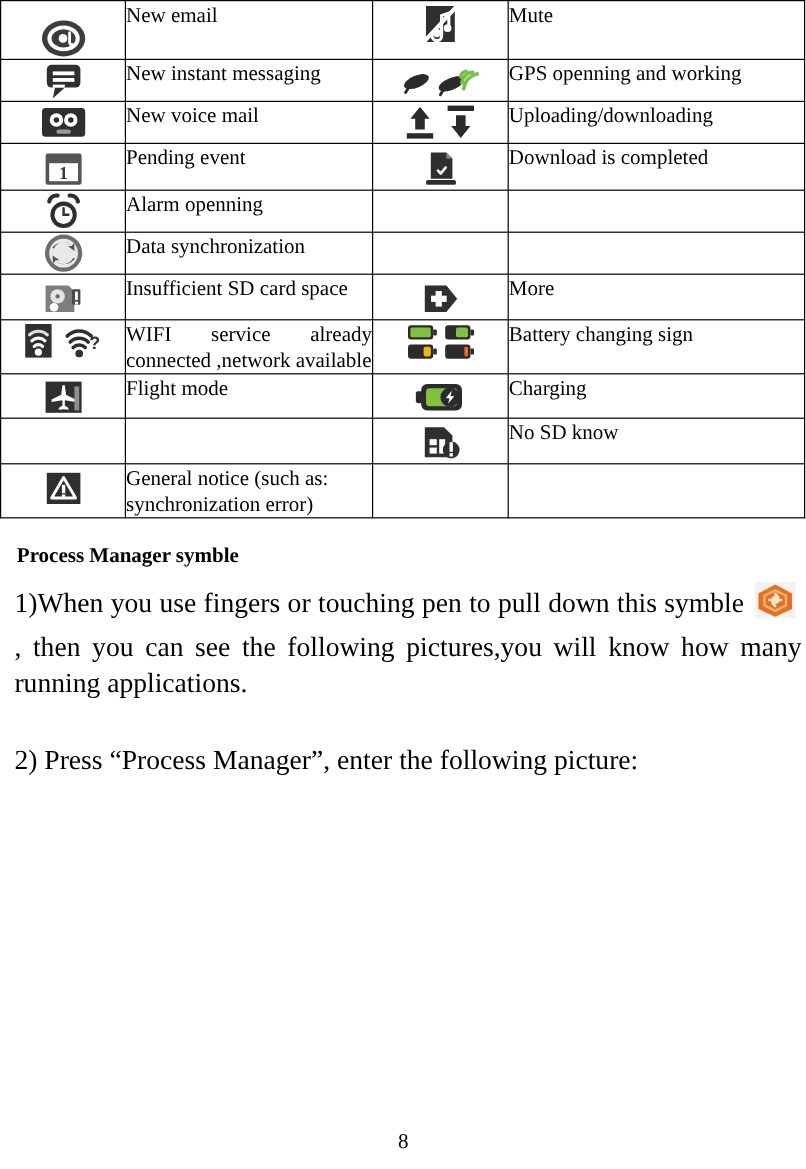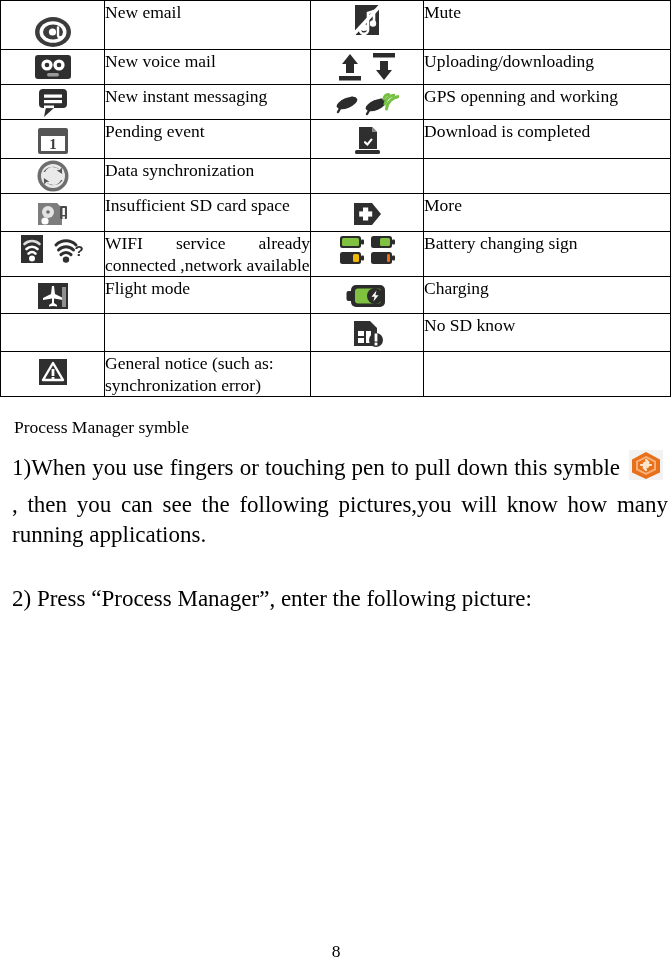--- a/index.html
+++ b/index.html
@@ -53,21 +53,21 @@
     align-items: center;
     justify-content: center;
     gap: 9px;
     min-height: 34px;
   }
   svg.gi { display: block; }
 
   
   .body-area { padding: 0 4px; }
   .section-title {
-    font-weight: normal;
+    font-weight: bold;
     font-size: 17.5px;
     margin: 20px 0 0 10px;
   }
   .para {
     font-size: 23px;
     line-height: 1.3;
     margin: 12px 0 0 8px;
     text-align: justify;
     -moz-text-align-last: left;
     text-align-last: left;
@@ -127,20 +127,57 @@
       </div>
     </td>
     <td class="cell-text nojustify">
       <span>Mute</span>
     </td>
   </tr>
 
   <tr>
     <td class="cell-icon">
       <div class="icon-wrap">
+        <svg class="gi" width="36" height="32" viewBox="0 0 36 32">
+          <rect x="4" y="3" width="28" height="19" rx="4" fill="#2f2f2f"></rect>
+          <path d="M11 21 L9 31 L20 21 Z" fill="#2f2f2f"></path>
+          <rect x="9" y="8.5" width="18" height="3.2" fill="#ffffff"></rect>
+          <rect x="9" y="14" width="18" height="3.2" fill="#ffffff"></rect>
+          <rect x="9" y="19.5" width="10" height="2.6" fill="#ffffff"></rect>
+        </svg>
+      </div>
+    </td>
+    <td class="cell-text">
+      <span>New instant messaging</span>
+    </td>
+    <td class="cell-icon">
+      <div class="icon-wrap" style="gap:4px;">
+        <svg class="gi" width="26" height="26" viewBox="0 0 26 26">
+          <ellipse cx="12" cy="14" rx="11" ry="5" transform="rotate(-22 12 14)" fill="#2b2b2b"></ellipse>
+          <circle cx="17" cy="10" r="2.4" fill="#2b2b2b"></circle>
+          <path d="M6 18 L3 23" stroke="#2b2b2b" stroke-width="2.4" stroke-linecap="round"></path>
+        </svg>
+        <svg class="gi" width="34" height="30" viewBox="0 0 34 30">
+          <ellipse cx="11" cy="18" rx="11" ry="5" transform="rotate(-22 11 18)" fill="#2b2b2b"></ellipse>
+          <circle cx="16" cy="14" r="2.4" fill="#2b2b2b"></circle>
+          <path d="M5 22 L2 27" stroke="#2b2b2b" stroke-width="2.4" stroke-linecap="round"></path>
+          <path d="M19 12 a5 5 0 0 1 4.6 -4.6" stroke="#76c043" stroke-width="3" fill="none" stroke-linecap="round"></path>
+          <path d="M20 17 a9.5 9.5 0 0 1 8.8 -8.8" stroke="#76c043" stroke-width="3" fill="none" stroke-linecap="round"></path>
+          <path d="M21.5 22 a14 14 0 0 1 12.5 -12.6" stroke="#76c043" stroke-width="3" fill="none" stroke-linecap="round"></path>
+        </svg>
+      </div>
+    </td>
+    <td class="cell-text">
+      <span>GPS openning and working</span>
+    </td>
+  </tr>
+
+  <tr>
+    <td class="cell-icon">
+      <div class="icon-wrap">
         <svg class="gi" width="38" height="26" viewBox="0 0 38 26">
           <rect x="1" y="1" width="36" height="24" rx="3" fill="#2f2f2f"></rect>
           <circle cx="13" cy="11" r="5.6" fill="#ffffff"></circle>
           <circle cx="13" cy="11" r="2.3" fill="#2f2f2f"></circle>
           <circle cx="25" cy="11" r="5.6" fill="#ffffff"></circle>
           <circle cx="25" cy="11" r="2.3" fill="#2f2f2f"></circle>
           <rect x="13" y="19" width="12" height="3.4" rx="1.7" fill="#9a9a9a"></rect>
         </svg>
       </div>
     </td>
@@ -159,57 +196,20 @@
         </svg>
       </div>
     </td>
     <td class="cell-text nojustify">
       <span>Uploading/downloading</span>
     </td>
   </tr>
 
   <tr>
     <td class="cell-icon">
-      <div class="icon-wrap">
-        <svg class="gi" width="36" height="32" viewBox="0 0 36 32">
-          <rect x="4" y="3" width="28" height="19" rx="4" fill="#2f2f2f"></rect>
-          <path d="M11 21 L9 31 L20 21 Z" fill="#2f2f2f"></path>
-          <rect x="9" y="8.5" width="18" height="3.2" fill="#ffffff"></rect>
-          <rect x="9" y="14" width="18" height="3.2" fill="#ffffff"></rect>
-          <rect x="9" y="19.5" width="10" height="2.6" fill="#ffffff"></rect>
-        </svg>
-      </div>
-    </td>
-    <td class="cell-text">
-      <span>New instant messaging</span>
-    </td>
-    <td class="cell-icon">
-      <div class="icon-wrap" style="gap:4px;">
-        <svg class="gi" width="26" height="26" viewBox="0 0 26 26">
-          <ellipse cx="12" cy="14" rx="11" ry="5" transform="rotate(-22 12 14)" fill="#2b2b2b"></ellipse>
-          <circle cx="17" cy="10" r="2.4" fill="#2b2b2b"></circle>
-          <path d="M6 18 L3 23" stroke="#2b2b2b" stroke-width="2.4" stroke-linecap="round"></path>
-        </svg>
-        <svg class="gi" width="34" height="30" viewBox="0 0 34 30">
-          <ellipse cx="11" cy="18" rx="11" ry="5" transform="rotate(-22 11 18)" fill="#2b2b2b"></ellipse>
-          <circle cx="16" cy="14" r="2.4" fill="#2b2b2b"></circle>
-          <path d="M5 22 L2 27" stroke="#2b2b2b" stroke-width="2.4" stroke-linecap="round"></path>
-          <path d="M19 12 a5 5 0 0 1 4.6 -4.6" stroke="#76c043" stroke-width="3" fill="none" stroke-linecap="round"></path>
-          <path d="M20 17 a9.5 9.5 0 0 1 8.8 -8.8" stroke="#76c043" stroke-width="3" fill="none" stroke-linecap="round"></path>
-          <path d="M21.5 22 a14 14 0 0 1 12.5 -12.6" stroke="#76c043" stroke-width="3" fill="none" stroke-linecap="round"></path>
-        </svg>
-      </div>
-    </td>
-    <td class="cell-text">
-      <span>GPS openning and working</span>
-    </td>
-  </tr>
-
-  <tr>
-    <td class="cell-icon">
       <div class="icon-wrap" style="padding-top:4px;">
         <svg class="gi" width="34" height="32" viewBox="0 0 34 32">
           <rect x="2" y="3" width="30" height="26" rx="2" fill="#555555"></rect>
           <rect x="5" y="11" width="24" height="15" fill="#ffffff"></rect>
           <text x="17" y="24" font-family="Liberation Serif, serif" font-size="15" font-weight="bold" fill="#3a3a3a" text-anchor="middle">1</text>
         </svg>
       </div>
     </td>
     <td class="cell-text nojustify">
       <span>Pending event</span>
@@ -223,20 +223,40 @@
           <path d="M15 17.2 L17.3 19.6 L21.4 14.6" stroke="#ffffff" stroke-width="2.2" fill="none" stroke-linecap="round" stroke-linejoin="round"></path>
           <rect x="5" y="25" width="25" height="4" rx="1.6" fill="#2f2f2f"></rect>
         </svg>
       </div>
     </td>
     <td class="cell-text nojustify">
       <span>Download is completed</span>
     </td>
   </tr>
 
+  <tr>
+    <td class="cell-icon">
+      <div class="icon-wrap">
+        <svg class="gi" width="32" height="32" viewBox="0 0 32 32">
+          <path d="M4 8 a6 6 0 0 1 7 -5" stroke="#2f2f2f" stroke-width="3.4" fill="none" stroke-linecap="round"></path>
+          <path d="M28 8 a6 6 0 0 0 -7 -5" stroke="#2f2f2f" stroke-width="3.4" fill="none" stroke-linecap="round"></path>
+          <circle cx="16" cy="19" r="11" fill="#2f2f2f"></circle>
+          <circle cx="16" cy="19" r="7.6" fill="#ffffff"></circle>
+          <path d="M16 13.5 V19 H20" stroke="#2f2f2f" stroke-width="2" fill="none" stroke-linecap="round"></path>
+        </svg>
+      </div>
+    </td>
+    <td class="cell-text nojustify">
+      <span>Alarm openning</span>
+    </td>
+    <td class="cell-icon"></td>
+    <td class="cell-text">
+      <span></span>
+    </td>
+  </tr>
 
 
   <tr>
     <td class="cell-icon">
       <div class="icon-wrap">
         <svg class="gi" width="34" height="34" viewBox="0 0 34 34">
           <circle cx="17" cy="17" r="15.5" fill="#6d6d6d"></circle>
           <circle cx="17" cy="17" r="12" fill="#e9e9e9"></circle>
           <path d="M9 13 a9 9 0 0 1 15 -2 l-3.4 0.3 l5.6 3.8 l-0.4 -6.6 l-2 2.2 a11 11 0 0 0 -16.4 2 Z" fill="#555555"></path>
           <path d="M25 21 a9 9 0 0 1 -15 2 l3.4 -0.3 l-5.6 -3.8 l0.4 6.6 l2 -2.2 a11 11 0 0 0 16.4 -2 Z" fill="#555555"></path>

